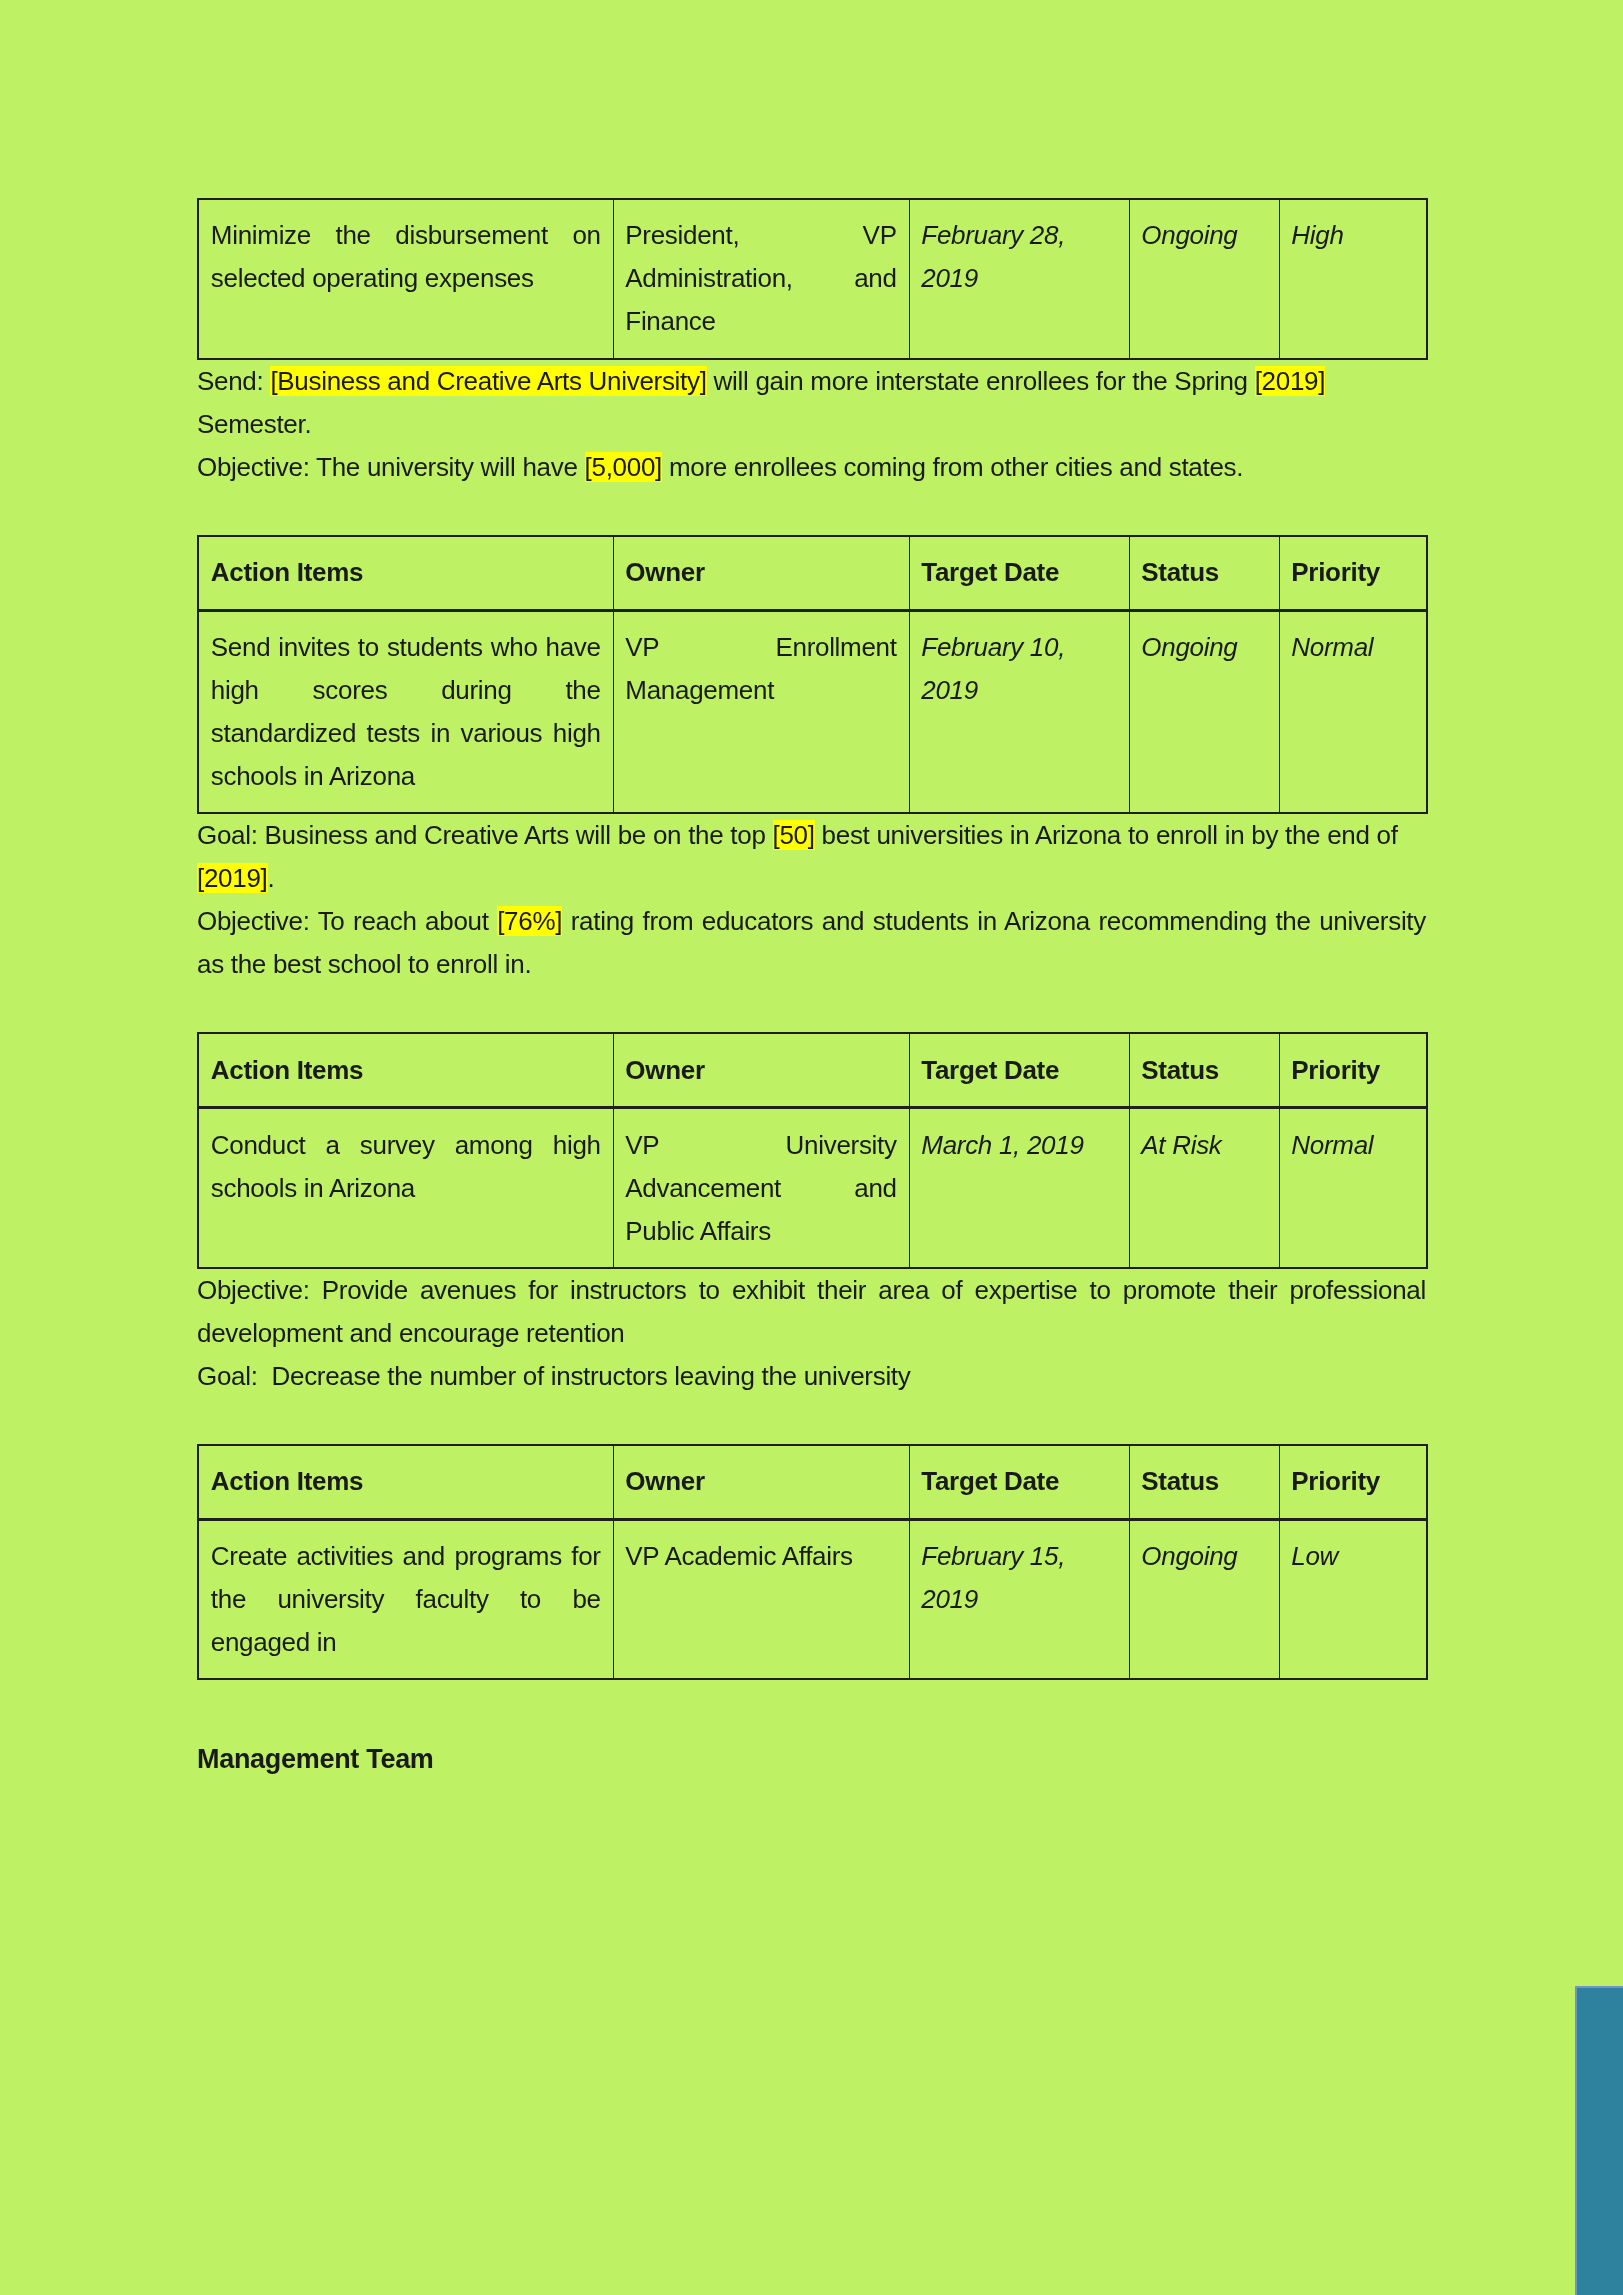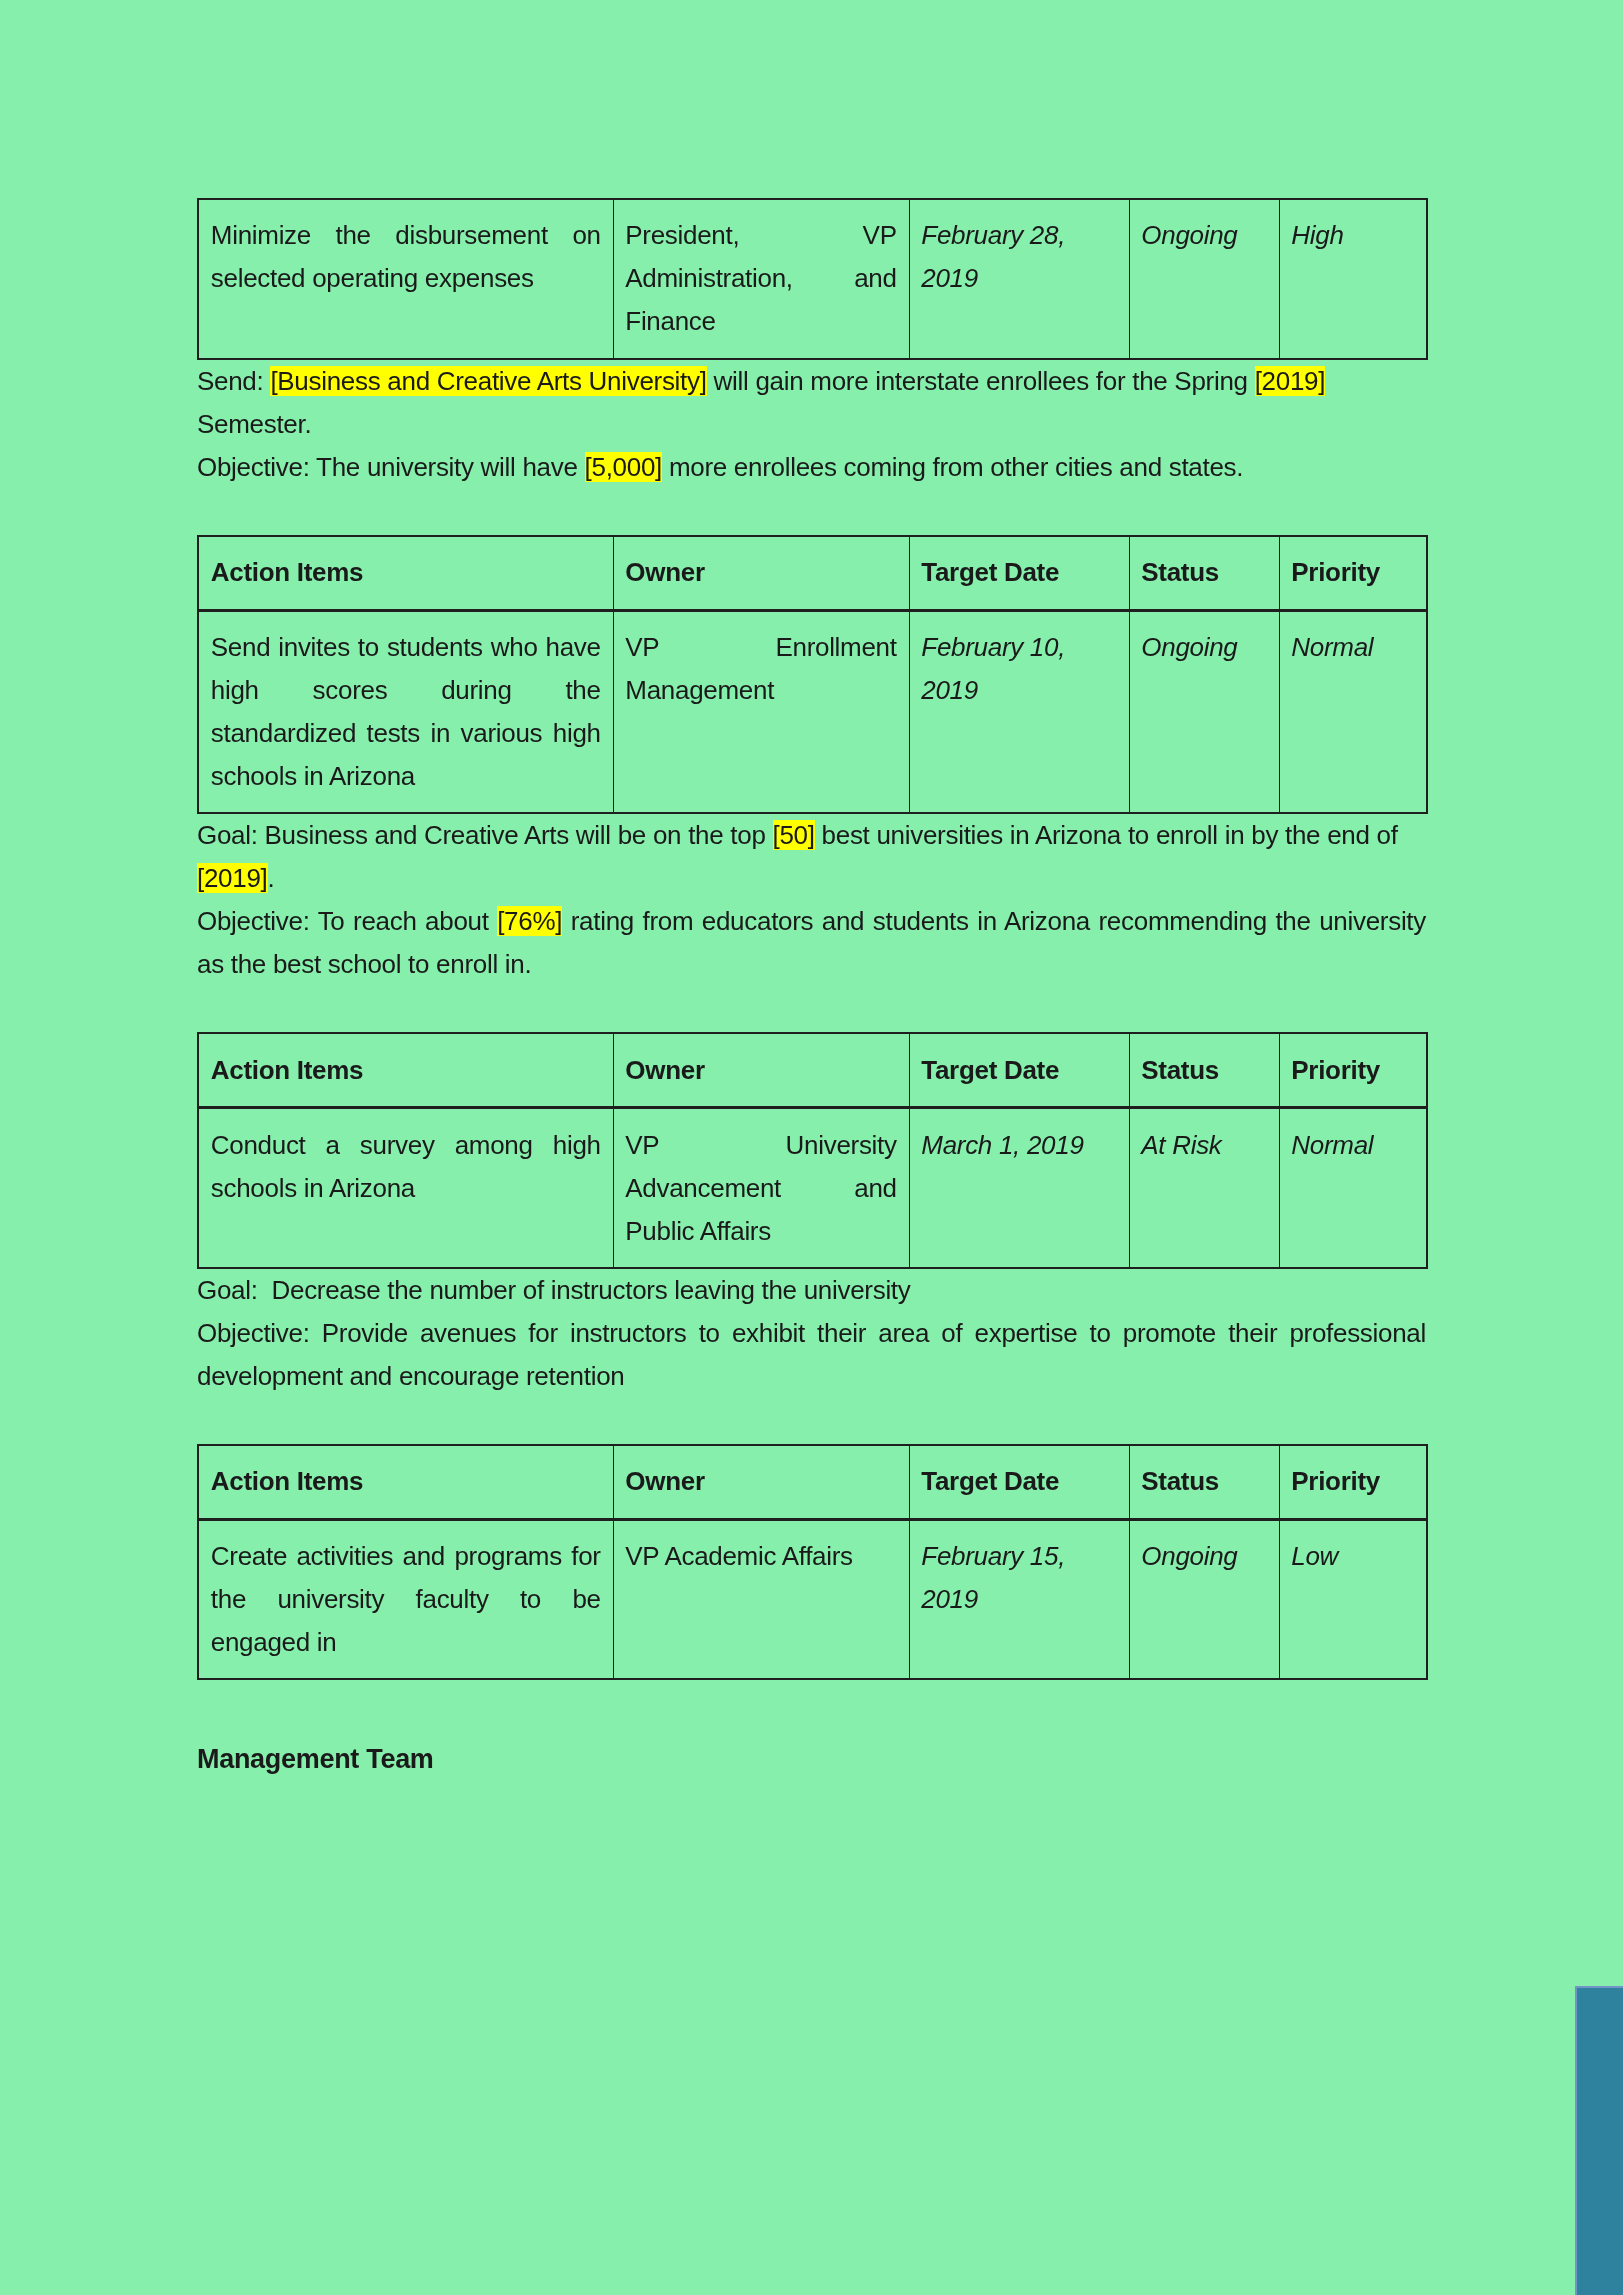--- a/index.html
+++ b/index.html
@@ -1,21 +1,21 @@
 <!DOCTYPE html>
 <html style="--hl: #ffff00; --bar-fill: #2f829e; --bar-border: #7394c8;font-size:10.5px"><head>
 <meta charset="utf-8">
 <style>
   html, body { margin: 0; padding: 0; background: #ffffff; }
 
   .page {
     position: relative;
     width: 1623px;
     height: 2295px;
-    background: #86efac;
+    background: #bef264;
     overflow: hidden;
     font-family: "Liberation Sans", sans-serif;
     font-size: 26px;
     line-height: 43px;
     letter-spacing: -0.3px;
     color: #1a1a1a;
   }
 
   .content {
     position: absolute;
@@ -160,22 +160,22 @@
         <tr>
           <td>Conduct a survey among high schools in Arizona</td>
           <td>VP University Advancement and Public Affairs</td>
           <td class="no-justify">March 1, 2019</td>
           <td class="no-justify">At Risk</td>
           <td class="no-justify">Normal</td>
         </tr>
       </tbody>
     </table>
 
+    <p class="doc-para justify"><span>Objective: Provide avenues for instructors to exhibit their area of expertise to promote their professional development and encourage retention</span></p>
     <p class="doc-para"><span>Goal: &nbsp;Decrease the number of instructors leaving the university</span></p>
-    <p class="doc-para justify"><span>Objective: Provide avenues for instructors to exhibit their area of expertise to promote their professional development and encourage retention</span></p>
 
     <table class="doc-table after-para">
       <colgroup>
         <col class="c-action">
           <col class="c-owner">
           <col class="c-date">
           <col class="c-status">
           <col class="c-prio">
       </colgroup>
       <thead>

